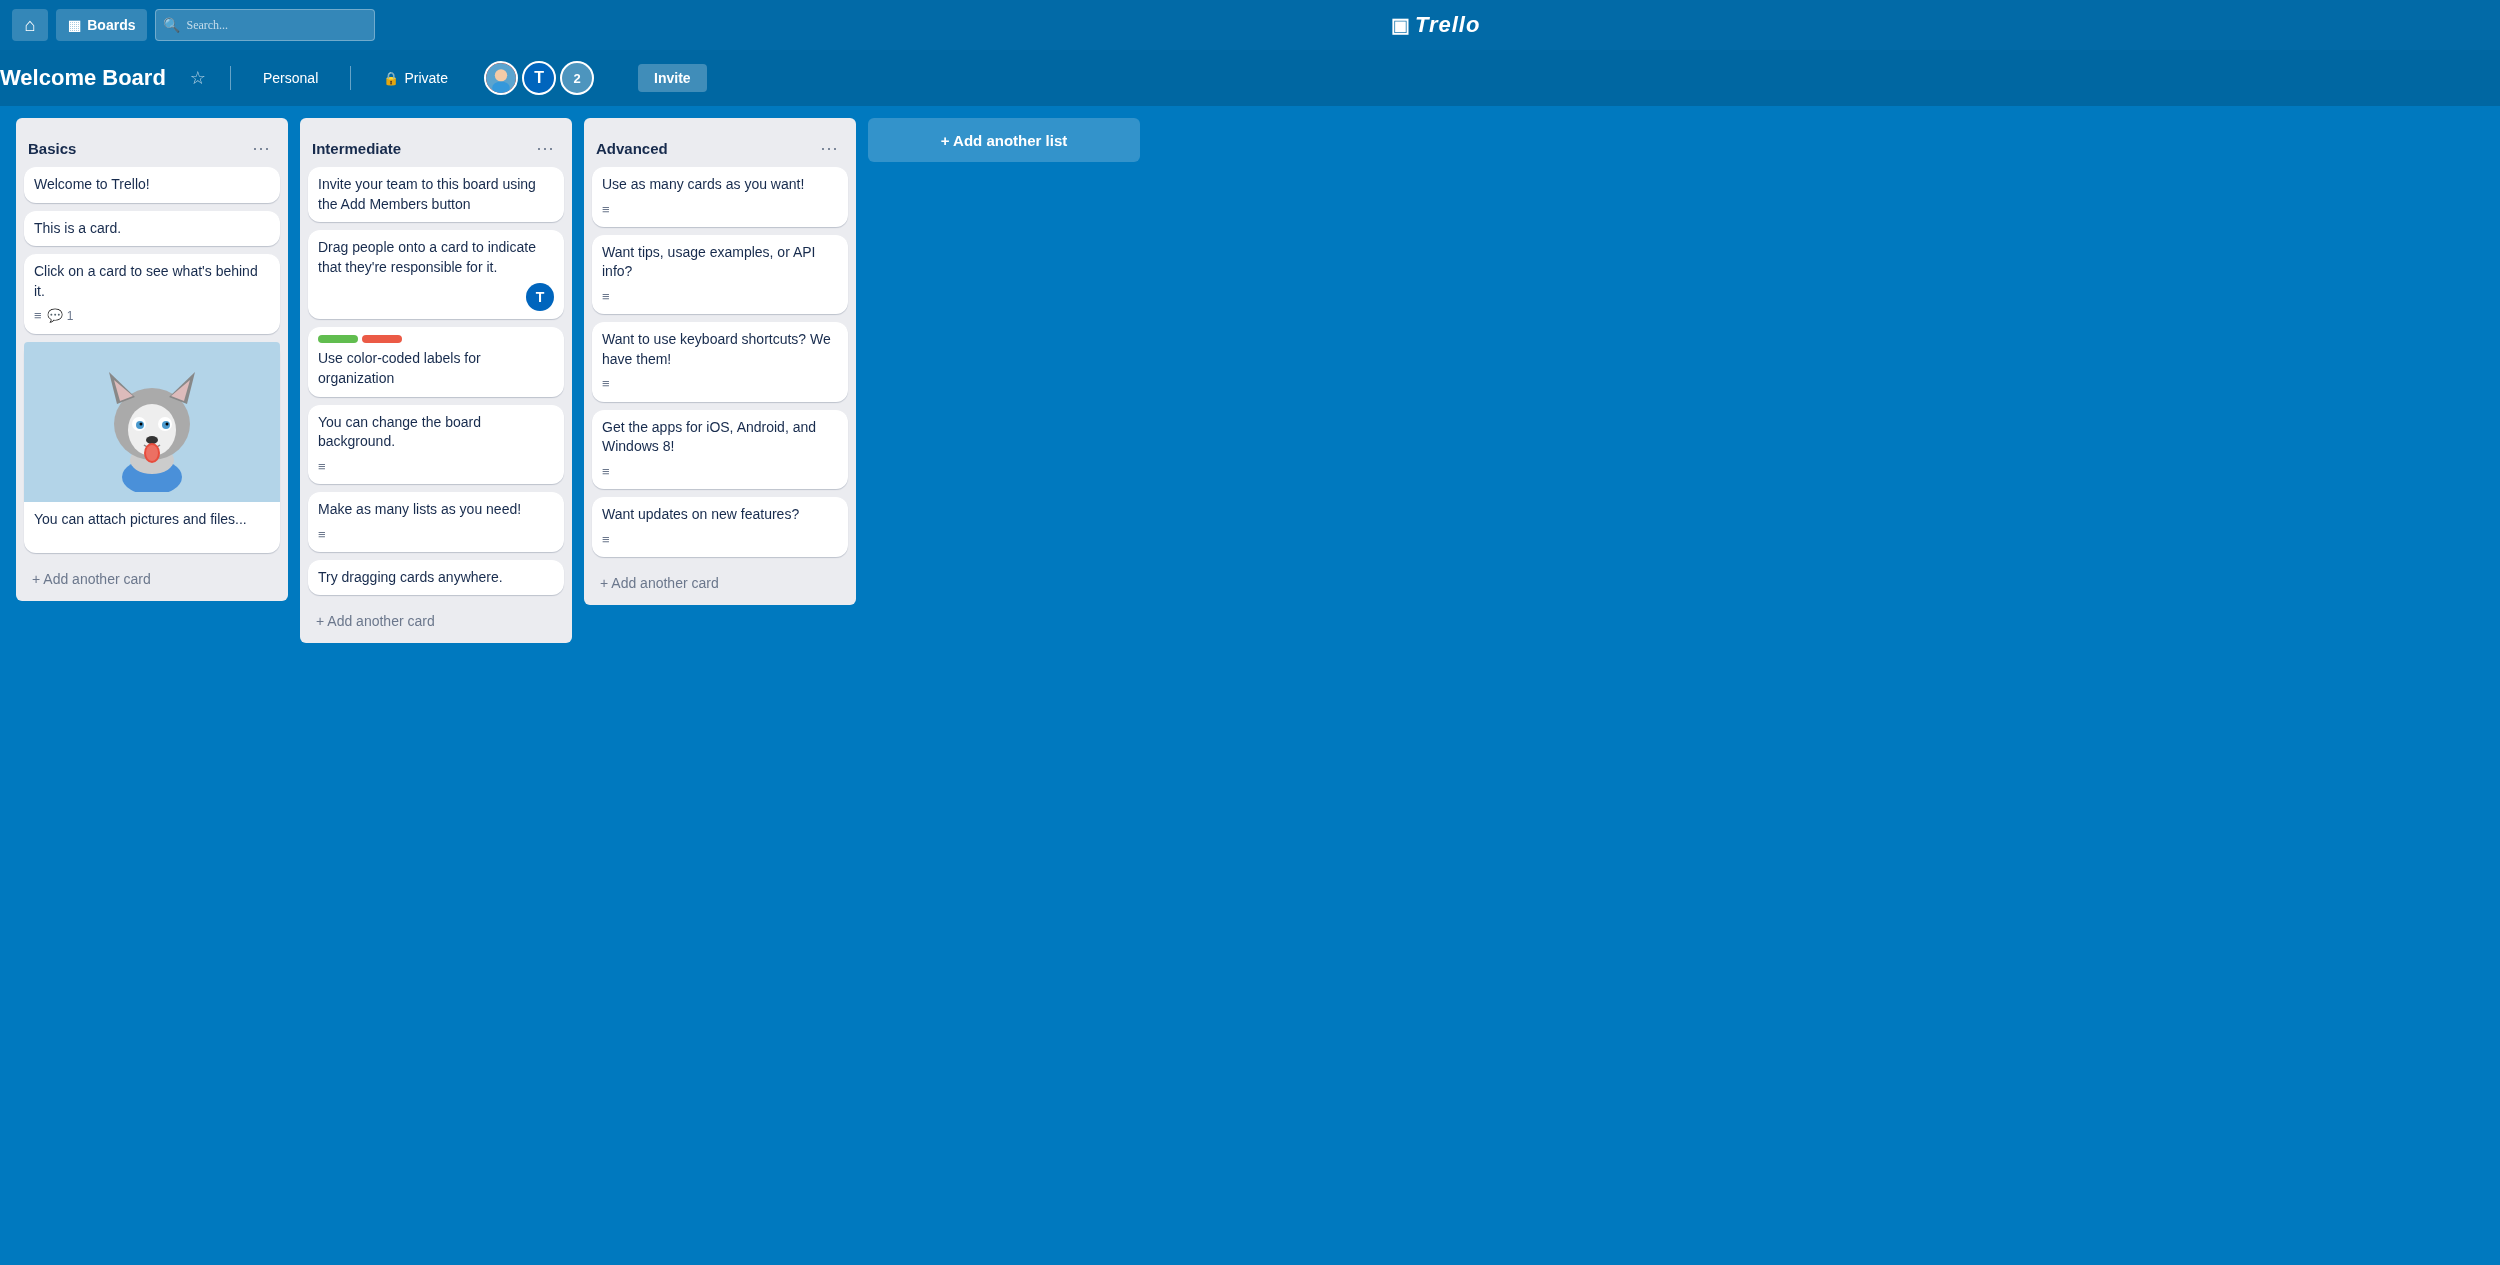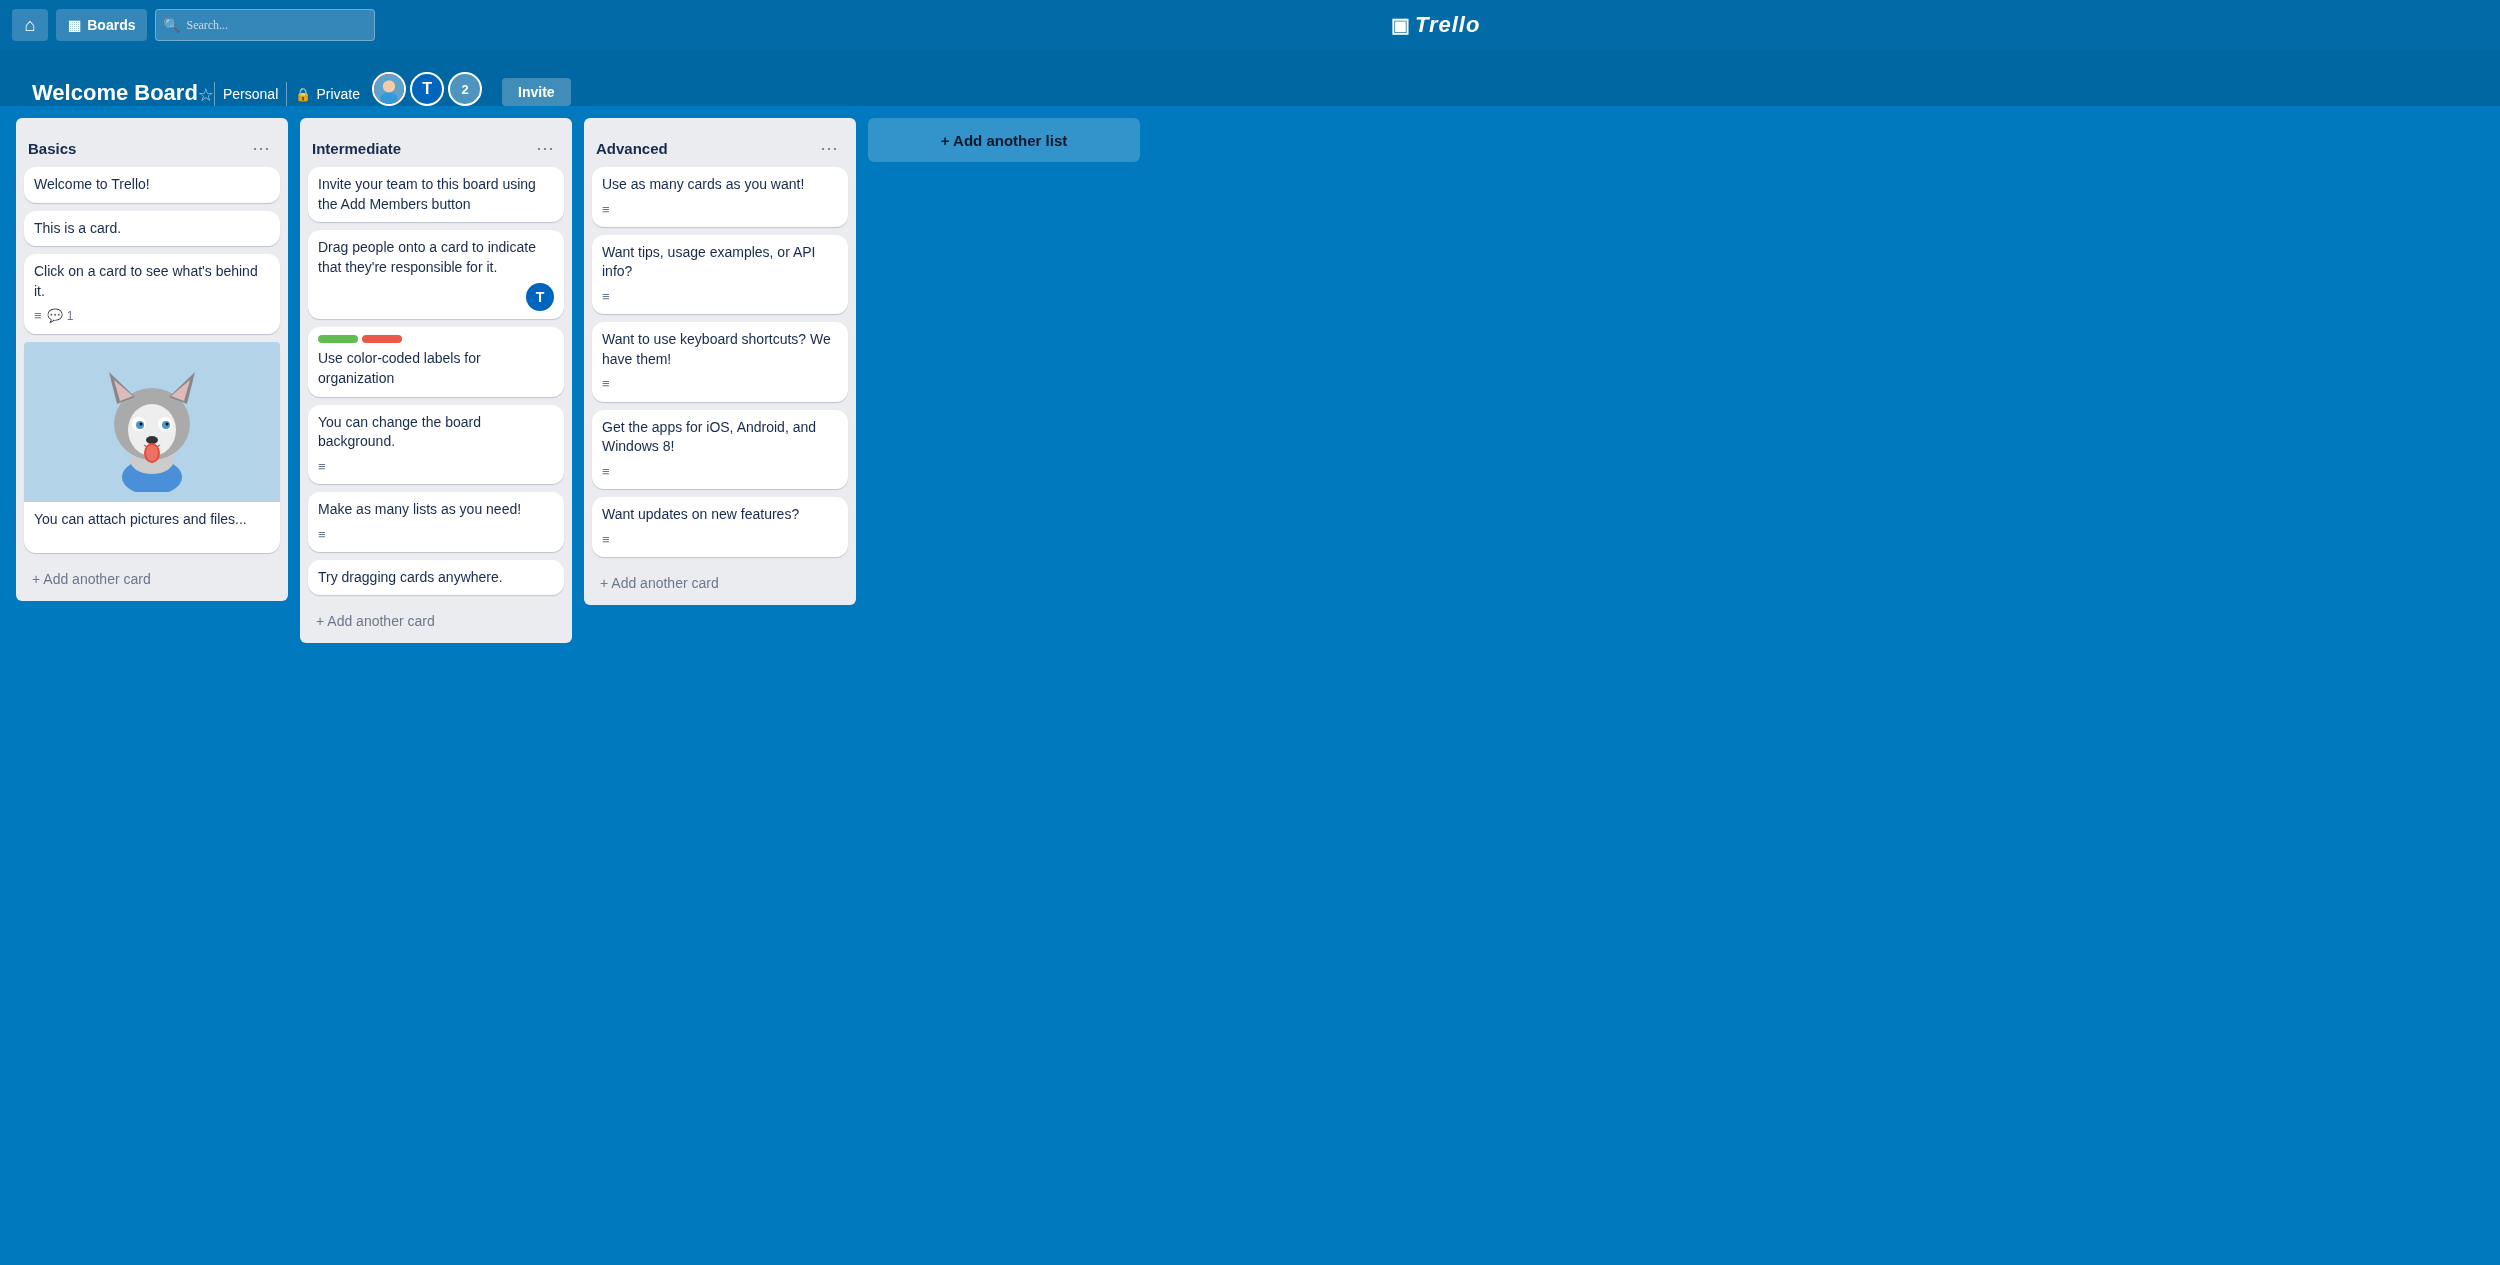--- a/index.html
+++ b/index.html
@@ -69,23 +69,23 @@
       font-size: 20px;
       font-weight: 700;
       letter-spacing: 1px;
     }
 
     
     .board-header {
       background: rgba(0,0,0,0.15);
       height: 56px;
       display: flex;
-      align-items: flex-end;
-      padding: 0 32px;
-      gap: 0;
+      align-items: center;
+      padding: 0 0;
+      gap: 24px;
     }
     .board-title {
       color: white;
       font-size: 22px;
       font-weight: 700;
     }
     .board-star {
       color: rgba(255,255,255,0.7);
       font-size: 18px;
       cursor: pointer;
@@ -283,21 +283,21 @@
     .add-list-btn {
       background: rgba(255,255,255,0.2);
       border: none;
       border-radius: 6px;
       width: 272px;
       min-width: 272px;
       height: 44px;
       display: flex;
       align-items: center;
       justify-content: center;
-      color: #0f172a;
+      color: #ffffff;
       font-size: 15px;
       font-weight: 600;
       cursor: pointer;
       gap: 6px;
     }
   </style>
 </head>
 <body>
 
 <nav class="top-nav">

